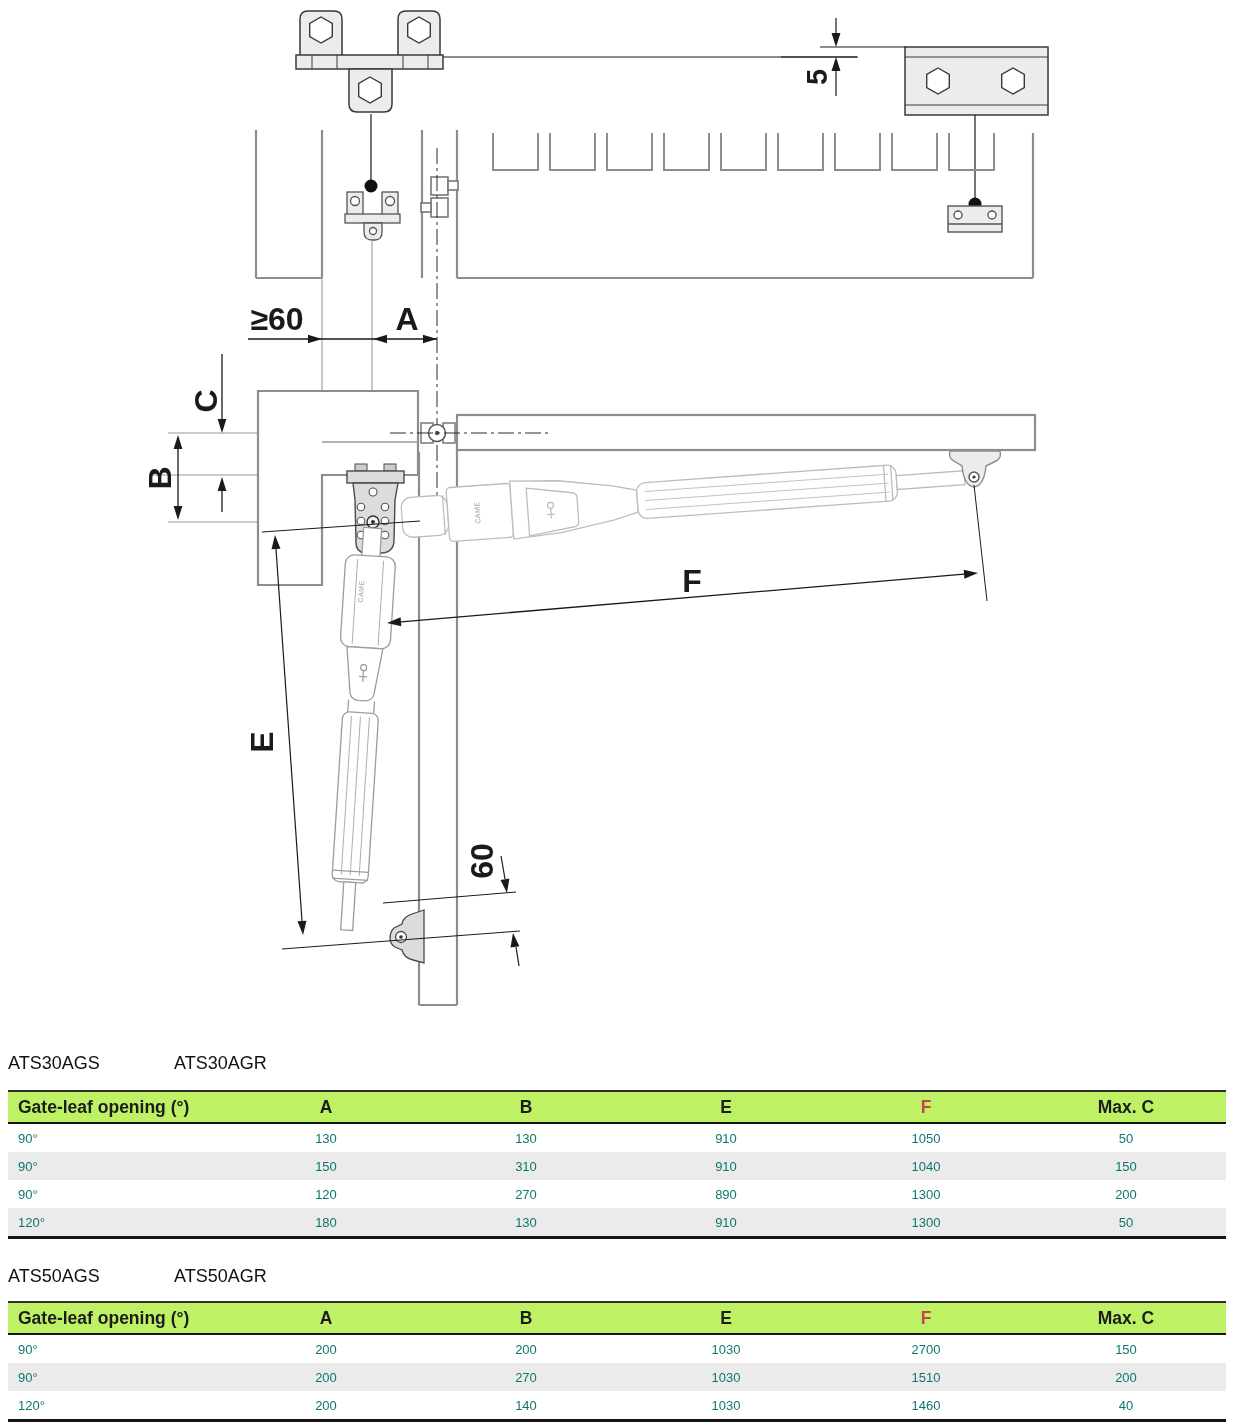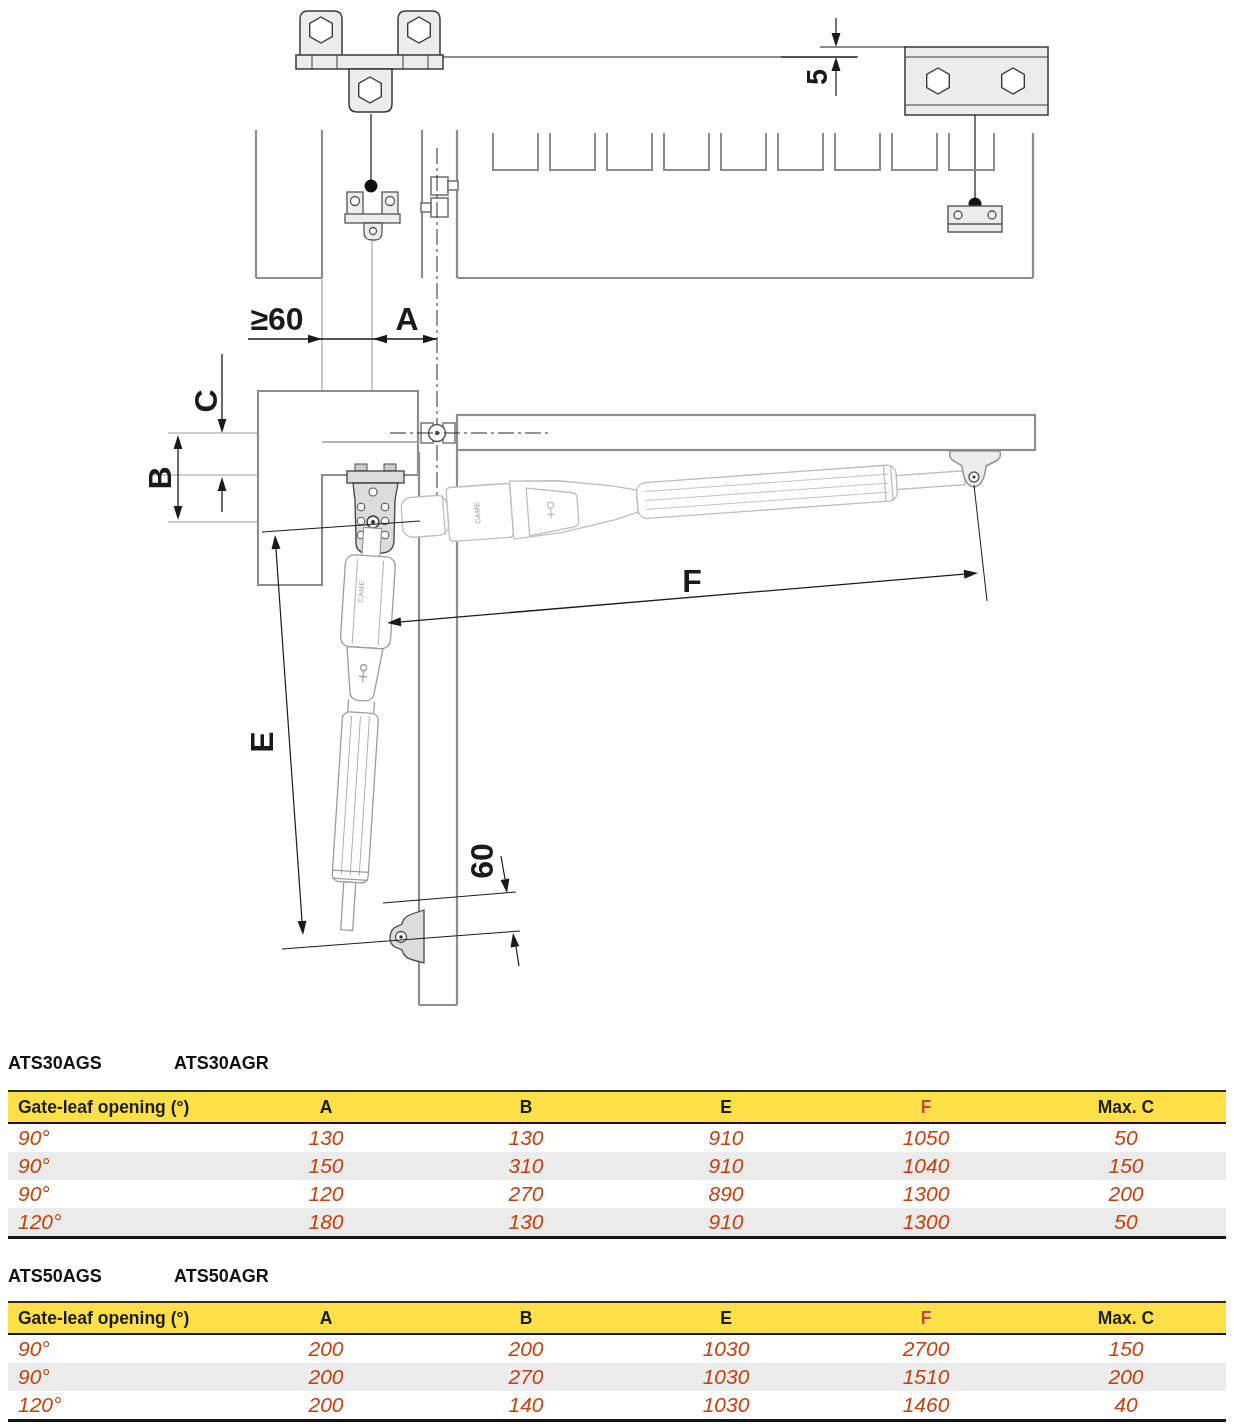--- a/index.html
+++ b/index.html
@@ -6,40 +6,40 @@
   .page {
     position:relative; width:1234px; height:1426px; background:#ffffff;
     font-family:"Liberation Sans", sans-serif; overflow:hidden;
   }
   svg text { font-family:"Liberation Sans", sans-serif; }
   .dim-label { font-weight:bold; font-size:32px; fill:#1a1a1a; }
   .dim-label-sm { font-weight:bold; font-size:29px; fill:#1a1a1a; }
   .logo-label { font-size:7px; fill:#9a9a9a; letter-spacing:.5px; }
 
   .model-titles { position:absolute; left:8px; width:600px; }
-  .model-titles span { position:absolute; top:0; font-size:18px; font-weight:bold; color:#111; white-space:nowrap; }
+  .model-titles span { position:absolute; top:0; font-size:18px; font-weight:normal; color:#111; white-space:nowrap; }
   .model-titles .m0 { left:0; }
   .model-titles .m1 { left:166px; }
   #titles-1 { top:1053px; }
   #titles-2 { top:1266px; }
 
   table.spec-table {
     position:absolute; left:8px; width:1218px;
     border-collapse:collapse; table-layout:fixed;
     border-bottom:3px solid #141414;
   }
   #table-1 { top:1090px; }
   #table-2 { top:1301px; }
   .spec-table th {
-    background:#fde047; color:#1c1c1c; font-size:17.5px; font-weight:bold;
+    background:#bef264; color:#1c1c1c; font-size:17.5px; font-weight:bold;
     height:30px; padding:0; text-align:center;
     border-top:2px solid #2e2e2e; border-bottom:2.5px solid #141414;
   }
   .spec-table td {
-    font-size:21px; color:#c2410c; height:28px; padding:0; text-align:center;font-style:italic;
+    font-size:13px; color:#0f766e; height:28px; padding:0; text-align:center;
   }
   .spec-table th.first, .spec-table td.first { text-align:left; padding-left:10px; }
   .spec-table tbody tr:nth-child(even) { background:#ebebeb; }
   .spec-table th.f-col { color:#c4464d; }
 </style>
 </head>
 <body>
 
 <div class="page">
 

